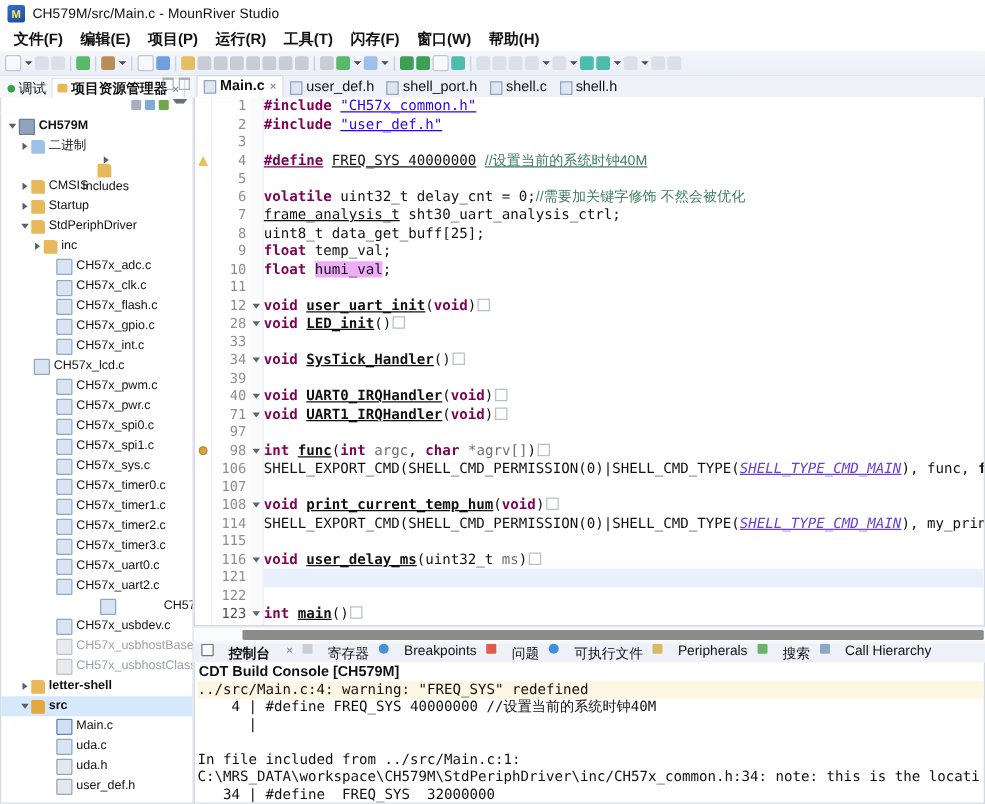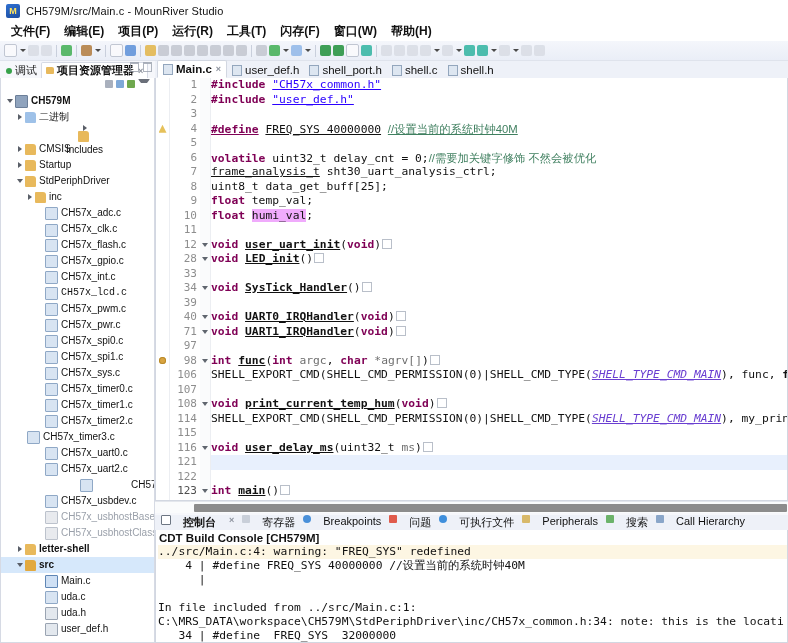--- a/index.html
+++ b/index.html
@@ -292,21 +292,21 @@
           <div class="node" style="padding-left: 34px;">
             <span class="arrow"></span>
             <span class="ico cfile"></span>
             <span class="nlabel">CH57x_gpio.c</span>
           </div>
           <div class="node" style="padding-left: 34px;">
             <span class="arrow"></span>
             <span class="ico cfile"></span>
             <span class="nlabel">CH57x_int.c</span>
           </div>
-          <div class="node" style="padding-left: 34px; font-family: Liberation Mono, monospace;">
+          <div class="node" style="padding-left: 16px;">
             <span class="arrow"></span>
             <span class="ico cfile"></span>
             <span class="nlabel">CH57x_lcd.c</span>
           </div>
           <div class="node" style="padding-left: 34px;">
             <span class="arrow"></span>
             <span class="ico cfile"></span>
             <span class="nlabel">CH57x_pwm.c</span>
           </div>
           <div class="node" style="padding-left: 34px;">
@@ -337,21 +337,21 @@
           <div class="node" style="padding-left: 34px;">
             <span class="arrow"></span>
             <span class="ico cfile"></span>
             <span class="nlabel">CH57x_timer1.c</span>
           </div>
           <div class="node" style="padding-left: 34px;">
             <span class="arrow"></span>
             <span class="ico cfile"></span>
             <span class="nlabel">CH57x_timer2.c</span>
           </div>
-          <div class="node" style="padding-left: 16px;">
+          <div class="node" style="padding-left: 34px;">
             <span class="arrow"></span>
             <span class="ico cfile"></span>
             <span class="nlabel">CH57x_timer3.c</span>
           </div>
           <div class="node" style="padding-left: 34px;">
             <span class="arrow"></span>
             <span class="ico cfile"></span>
             <span class="nlabel">CH57x_uart0.c</span>
           </div>
           <div class="node" style="padding-left: 34px;">

